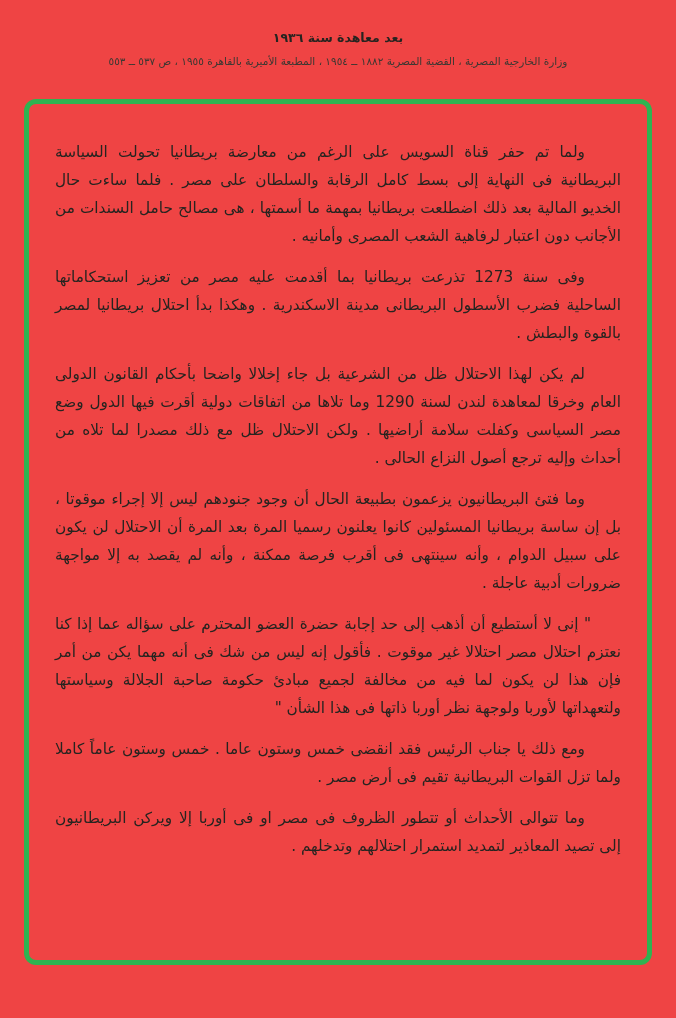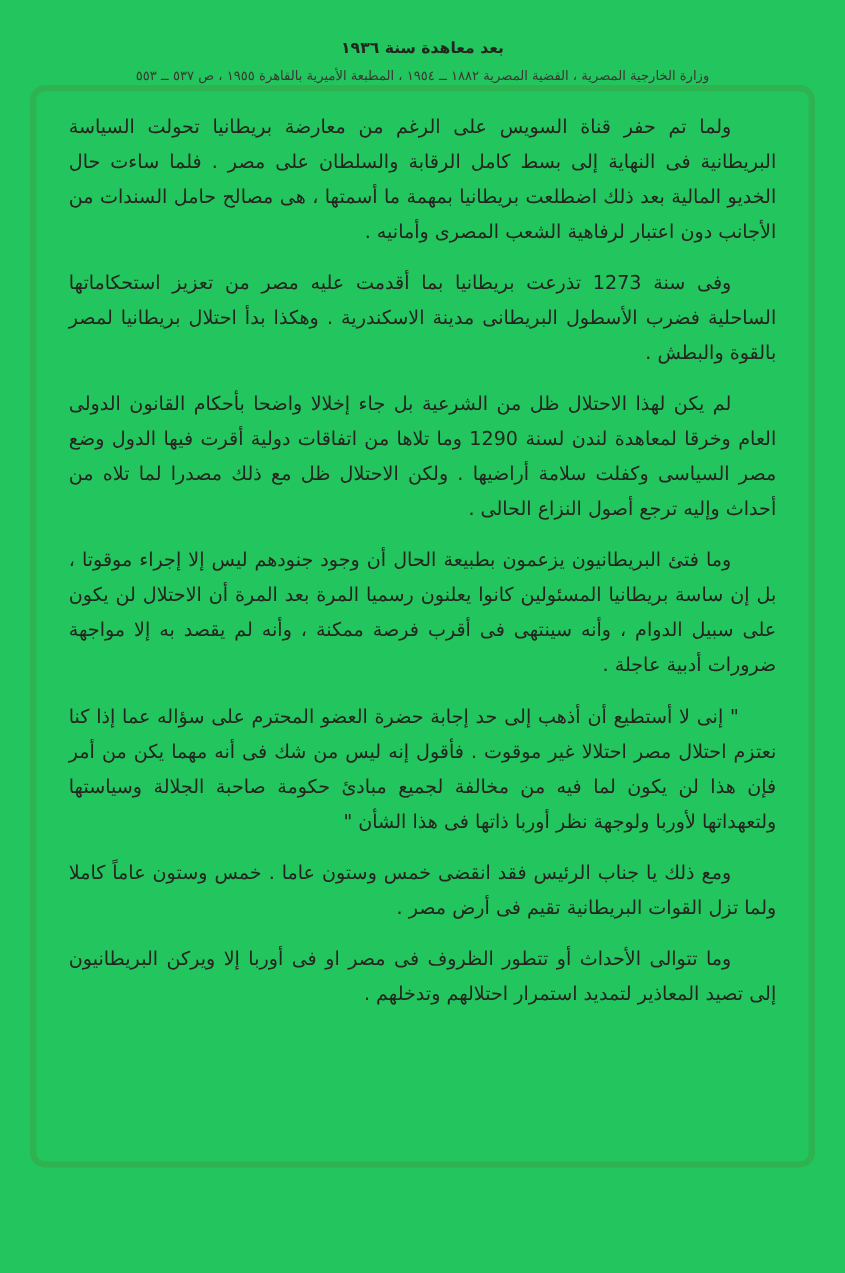--- a/index.html
+++ b/index.html
@@ -8,21 +8,21 @@
   }
   html,body{
     margin:0;
     padding:0;
     background:#ffffff;
   }
   .page{
     position:relative;
     width:676px;
     height:1018px;
-    background:#22c55e;
+    background:#ef4444;
     overflow:hidden;
     direction:rtl;
     font-family:"DejaVu Sans", sans-serif;
     color:var(--ink);
     box-sizing:border-box;
   }
   .doc-header{
     padding-top:30px;
     text-align:center;
   }
@@ -33,29 +33,29 @@
     margin-bottom:10px;
   }
   .h-title{
     font-size:15px;
     font-weight:bold;
     margin:0 30px 11px 30px;
   }
   .h-citation{
     font-size:10.5px;
     color:#3a3832;
-    margin:0 20px 1px 20px;
+    margin:0 20px 32px 20px;
   }
   .highlight-box{
     width:628px;
     box-sizing:border-box;
     margin:0 auto;
     border:5px solid var(--green);
     border-radius:12px;
-    padding:14px 26px 8px 26px;
+    padding:34px 26px 8px 26px;
     min-height:866px;
   }
   .para{
     font-size:15.3px;
     line-height:28px;
     text-align:justify;
     text-indent:36px;
     margin:0 0 13px 0;
   }
   .para.quote{

